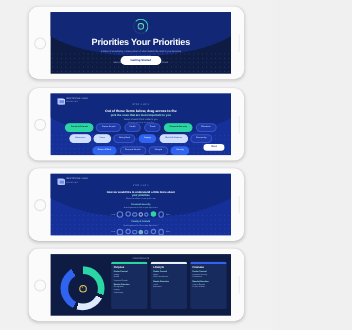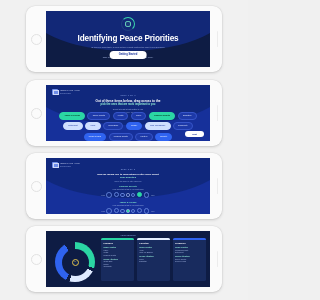--- a/index.html
+++ b/index.html
@@ -295,21 +295,21 @@
 <div id="stage">
 
   <div class="device d1">
     <div class="bezel-home"></div>
     <div class="bezel-speaker"></div>
     <div class="screen navy-deep">
       <div class="sheen"></div>
       <div class="dots"></div>
 
       <div class="s1-logo"></div>
-      <div class="s1-title">Identifying Peace Priorities</div>
+      <div class="s1-title">Priorities Your Priorities</div>
 
       <div class="s1-body">
         <p>In times of uncertainty, a clear picture of what matters the most to you becomes</p>
         <p class="em">even more important.</p>
         <p>Take our short quiz to help bring that picture into focus.</p>
       </div>
 
       <div class="s1-cta">Getting Started</div>
     </div>
   </div>

